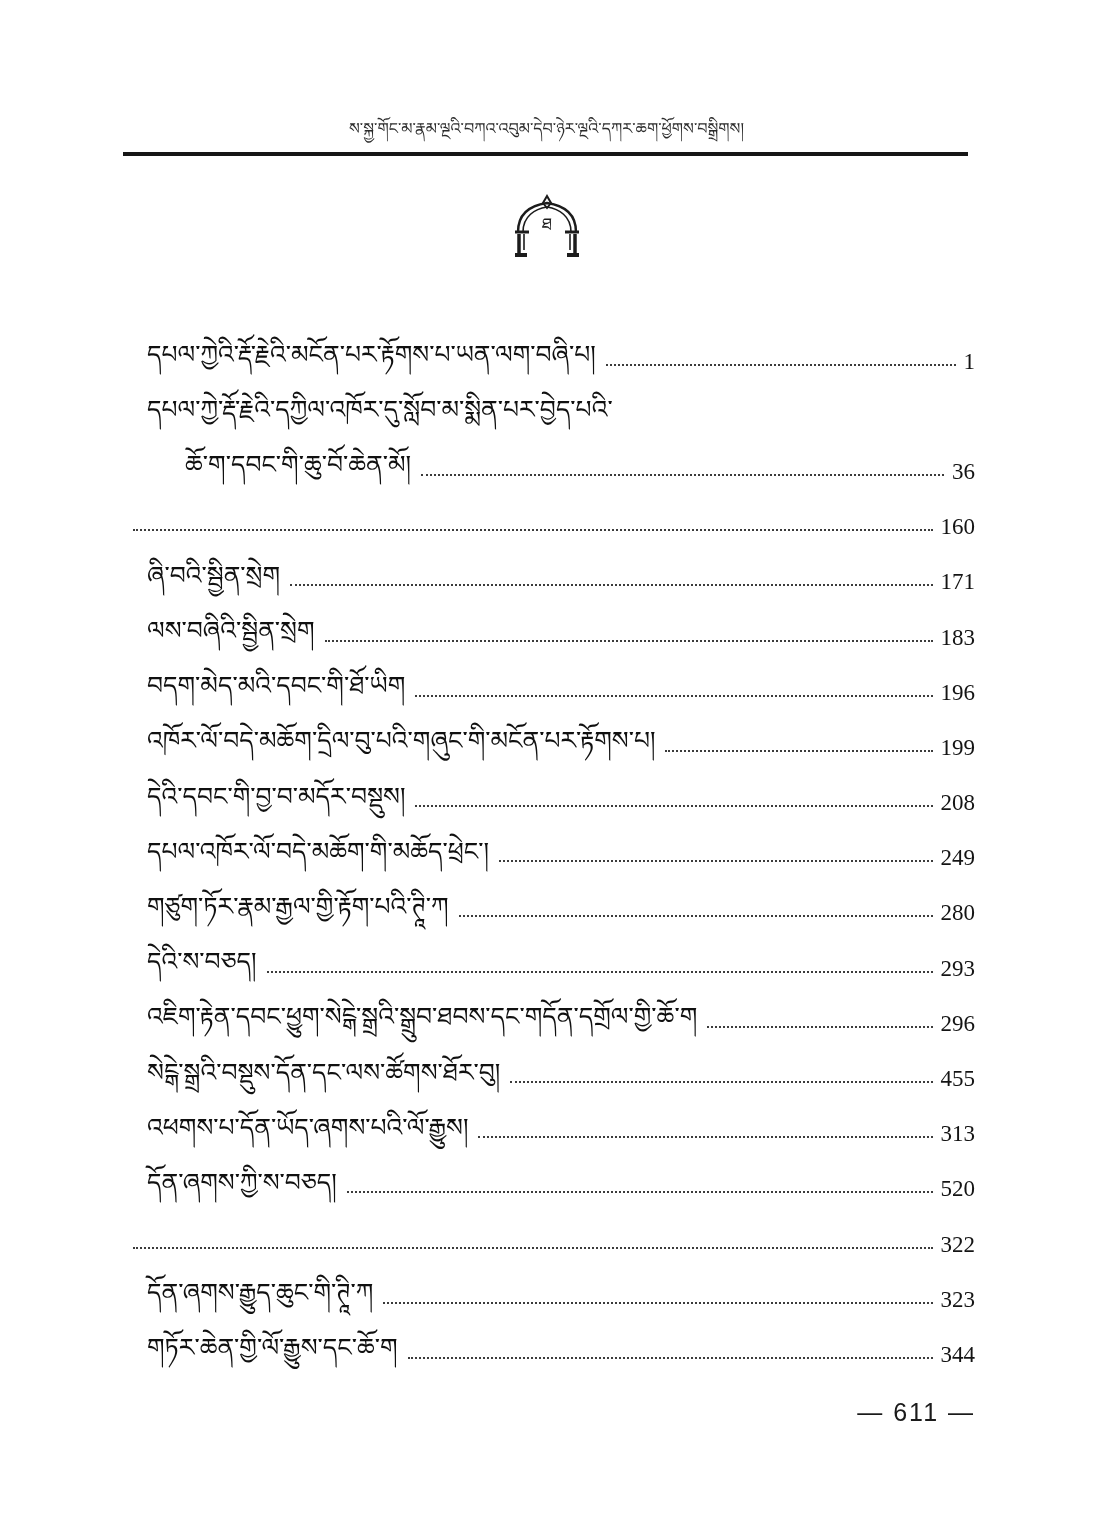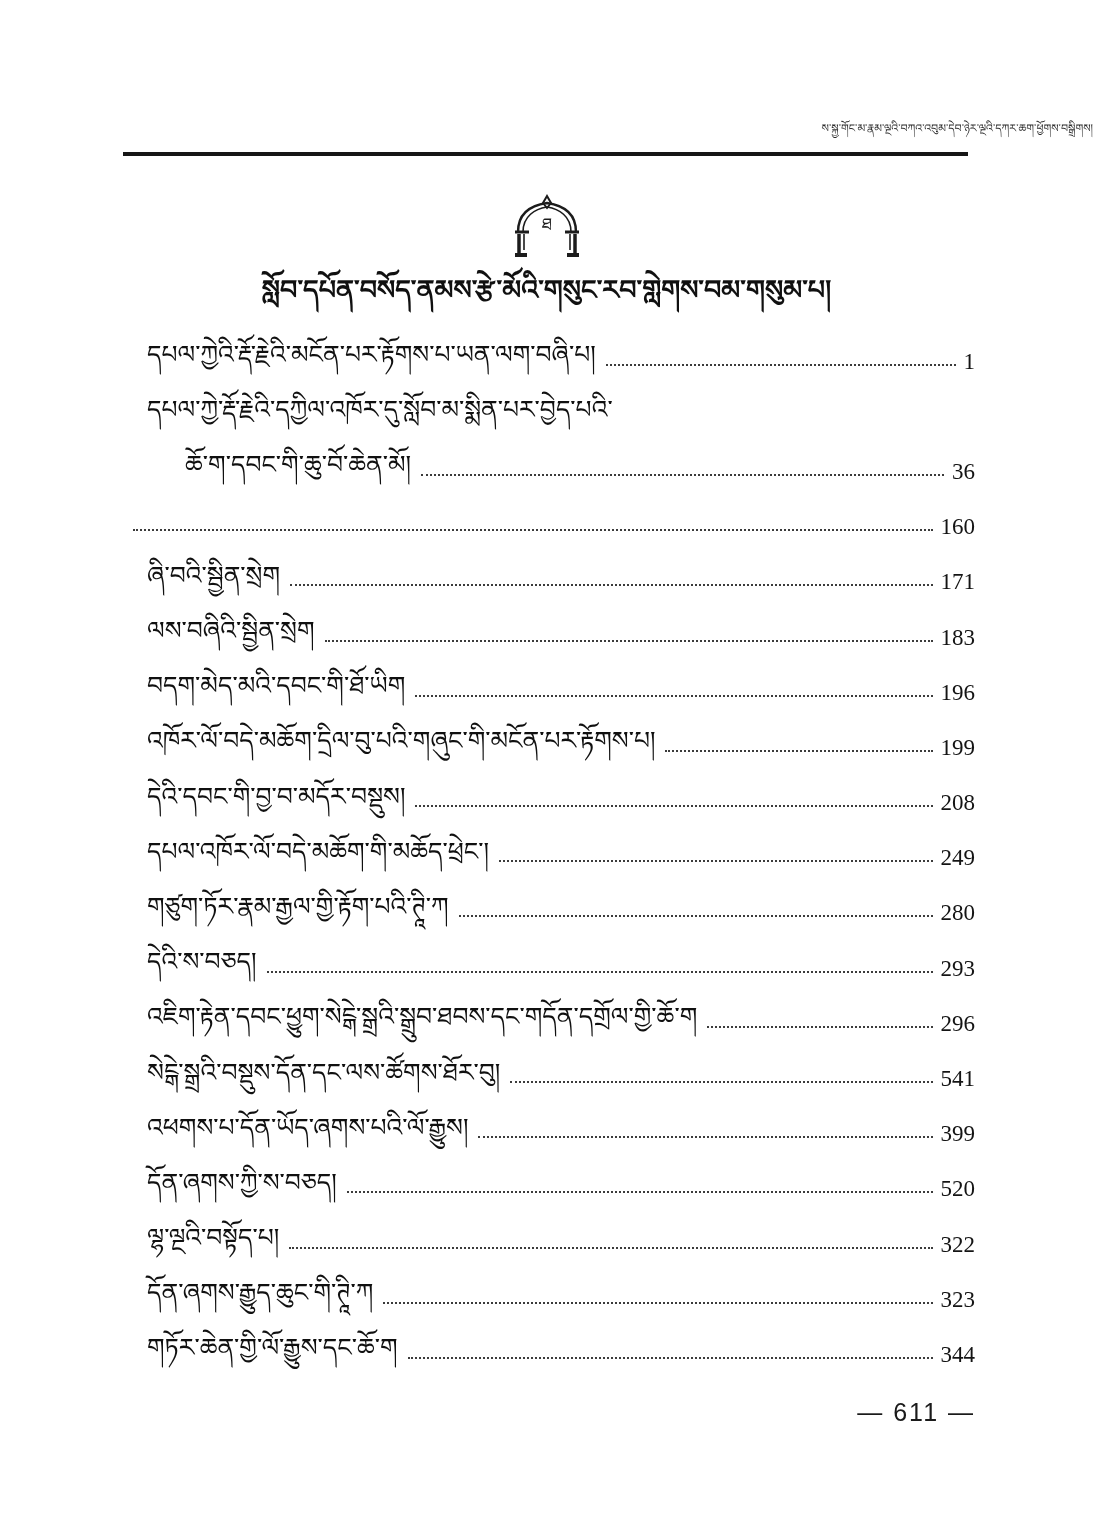--- a/index.html
+++ b/index.html
@@ -6,22 +6,22 @@
   .page{
     position:relative;
     width:1093px;height:1535px;
     background:#ffffff;
     font-family:"DejaVu Sans",sans-serif;
     color:#141414;
     overflow:hidden;
   }
   .running-header{
     position:absolute;top:118px;left:0;width:100%;
-    text-align:right;
-    font-size:11px;line-height:22px;
+    text-align:center;
+    font-size:16px;line-height:22px;
     color:#2a2a2a;
   }
   .header-rule{
     position:absolute;top:152px;left:123px;width:845px;height:4px;
     background:#161616;
   }
   .emblem{
     position:absolute;top:194px;left:50%;transform:translateX(-50%);
     width:84px;height:72px;
   }
@@ -95,21 +95,20 @@
 
       <path d="M60 38 H74" stroke="#1c1c1c" stroke-width="3" fill="none"></path>
       <path d="M70 40 V60" stroke="#1c1c1c" stroke-width="3.5" fill="none"></path>
       <path d="M65 40 V56" stroke="#1c1c1c" stroke-width="1.6" fill="none"></path>
       <path d="M62 61 H74" stroke="#1c1c1c" stroke-width="4" fill="none"></path>
 
       <text x="42" y="36" text-anchor="middle" class="emblem-letter" id="emblem-letter-slot">ཐ</text>
     </svg>
   </div>
 
-  <div class="doc-title">སློབ་དཔོན་བསོད་ནམས་རྩེ་མོའི་གསུང་རབ་གླེགས་བམ་གསུམ་པ།</div>
 
   <div class="toc" id="toc-container">
       <div class="toc-line">
       <span class="tib">དཔལ་ཀྱེའི་རྡོ་རྗེའི་མངོན་པར་རྟོགས་པ་ཡན་ལག་བཞི་པ།</span>
       <span class="leader"></span>
       <span class="page-num">1</span>
     </div>
       <div class="toc-line">
       <span class="tib">དཔལ་ཀྱེ་རྡོ་རྗེའི་དཀྱིལ་འཁོར་དུ་སློབ་མ་སྨིན་པར་བྱེད་པའི་</span>
       <span class="leader" style="visibility: hidden;"></span>
@@ -165,34 +164,33 @@
       <span class="page-num">293</span>
     </div>
       <div class="toc-line">
       <span class="tib">འཇིག་རྟེན་དབང་ཕྱུག་སེངྒེ་སྒྲའི་སྒྲུབ་ཐབས་དང་གདོན་དགྲོལ་གྱི་ཆོ་ག</span>
       <span class="leader"></span>
       <span class="page-num">296</span>
     </div>
       <div class="toc-line">
       <span class="tib">སེངྒེ་སྒྲའི་བསྡུས་དོན་དང་ལས་ཚོགས་ཐོར་བུ།</span>
       <span class="leader"></span>
-      <span class="page-num">541</span>
+      <span class="page-num">455</span>
     </div>
       <div class="toc-line">
       <span class="tib">འཕགས་པ་དོན་ཡོད་ཞགས་པའི་ལོ་རྒྱུས།</span>
       <span class="leader"></span>
-      <span class="page-num">399</span>
+      <span class="page-num">313</span>
     </div>
       <div class="toc-line">
       <span class="tib">དོན་ཞགས་ཀྱི་ས་བཅད།</span>
       <span class="leader"></span>
       <span class="page-num">520</span>
     </div>
       <div class="toc-line">
-      <span class="tib">ལྷ་ལྔའི་བསྟོད་པ།</span>
       <span class="leader"></span>
       <span class="page-num">322</span>
     </div>
       <div class="toc-line">
       <span class="tib">དོན་ཞགས་རྒྱུད་ཆུང་གི་ཊཱི་ཀ</span>
       <span class="leader"></span>
       <span class="page-num">323</span>
     </div>
       <div class="toc-line">
       <span class="tib">གཏོར་ཆེན་གྱི་ལོ་རྒྱུས་དང་ཆོ་ག</span>

